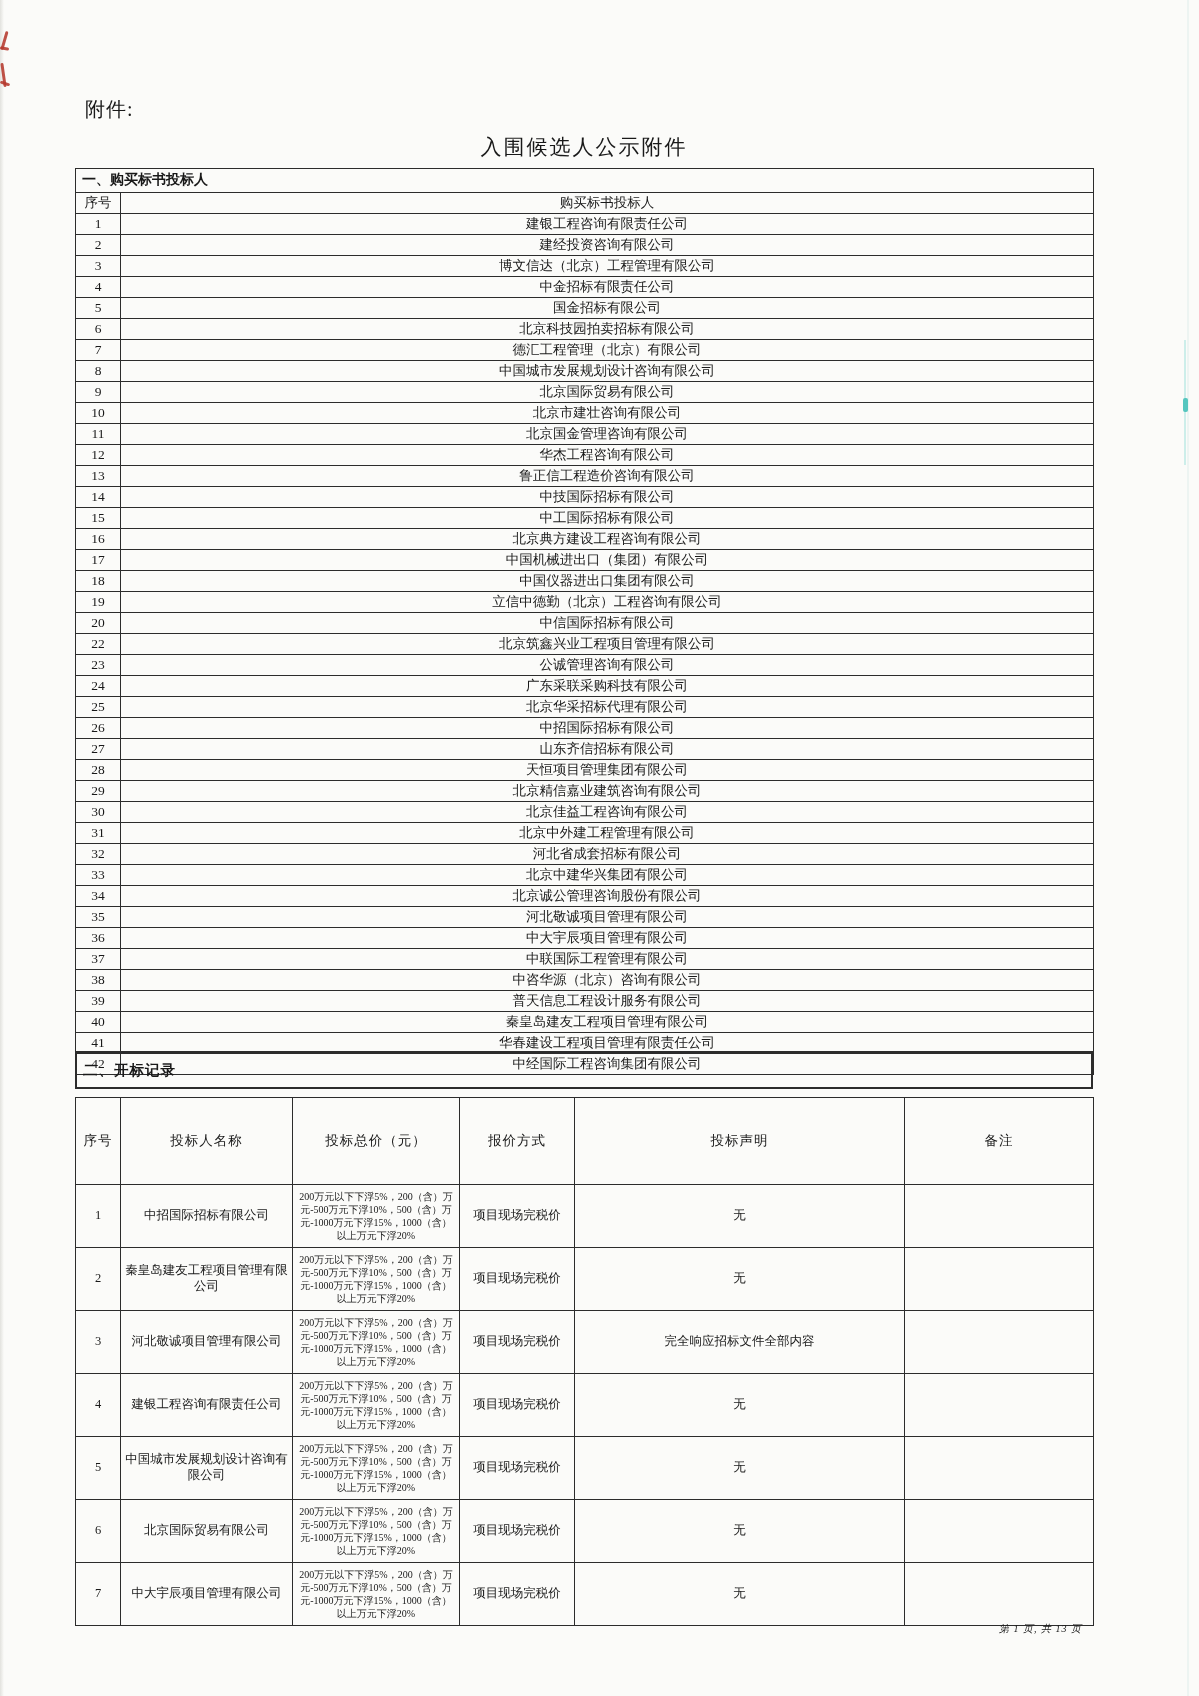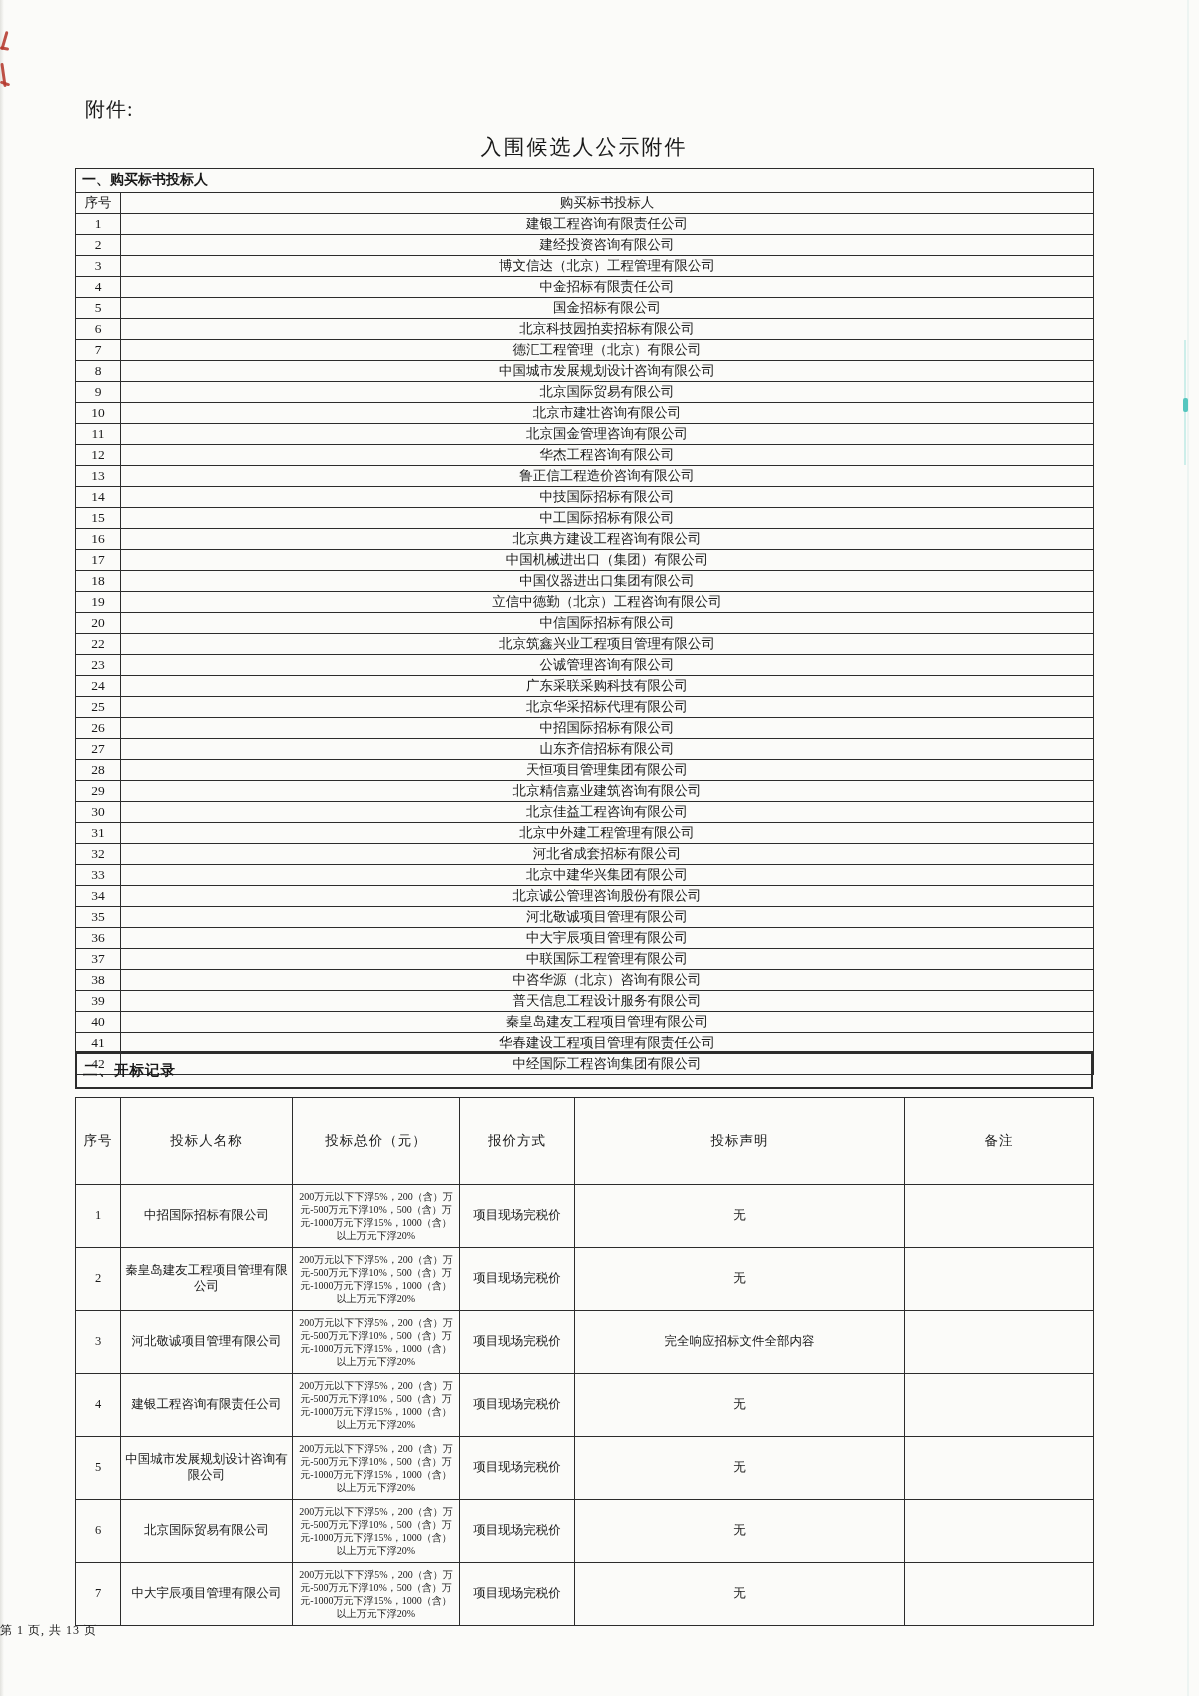--- a/index.html
+++ b/index.html
@@ -43,22 +43,22 @@
     display:flex;align-items:center;font-weight:bold;font-size:14.5px;padding-left:6px;letter-spacing:1px;}
 
   
   .t2{position:absolute;left:75px;top:1097px;width:1018px;}
   .t2 td{font-size:12.5px;text-align:center;line-height:1.25;}
   .t2 .hrow td{height:86px;font-size:13.5px;letter-spacing:1px;}
   .t2 .drow td{height:60px;}
   .t2 .price{font-size:10px;line-height:1.3;padding:1px 4px;text-align:center;}
   .t2 .name{padding:0 4px;}
 
-  .footer{position:absolute;left:0;width:1082px;top:1622px;text-align:left;
-    font-size:12px;letter-spacing:1px;}
+  .footer{position:absolute;left:0;width:1082px;top:1622px;text-align:right;
+    font-size:10px;letter-spacing:1px;font-style:italic;}
 </style>
 </head>
 <body>
 
 <div class="page">
 
   <div class="left-edge"></div>
   <div class="right-edge"></div>
   <div class="teal-line"></div>
   <div class="teal-dash"></div>

